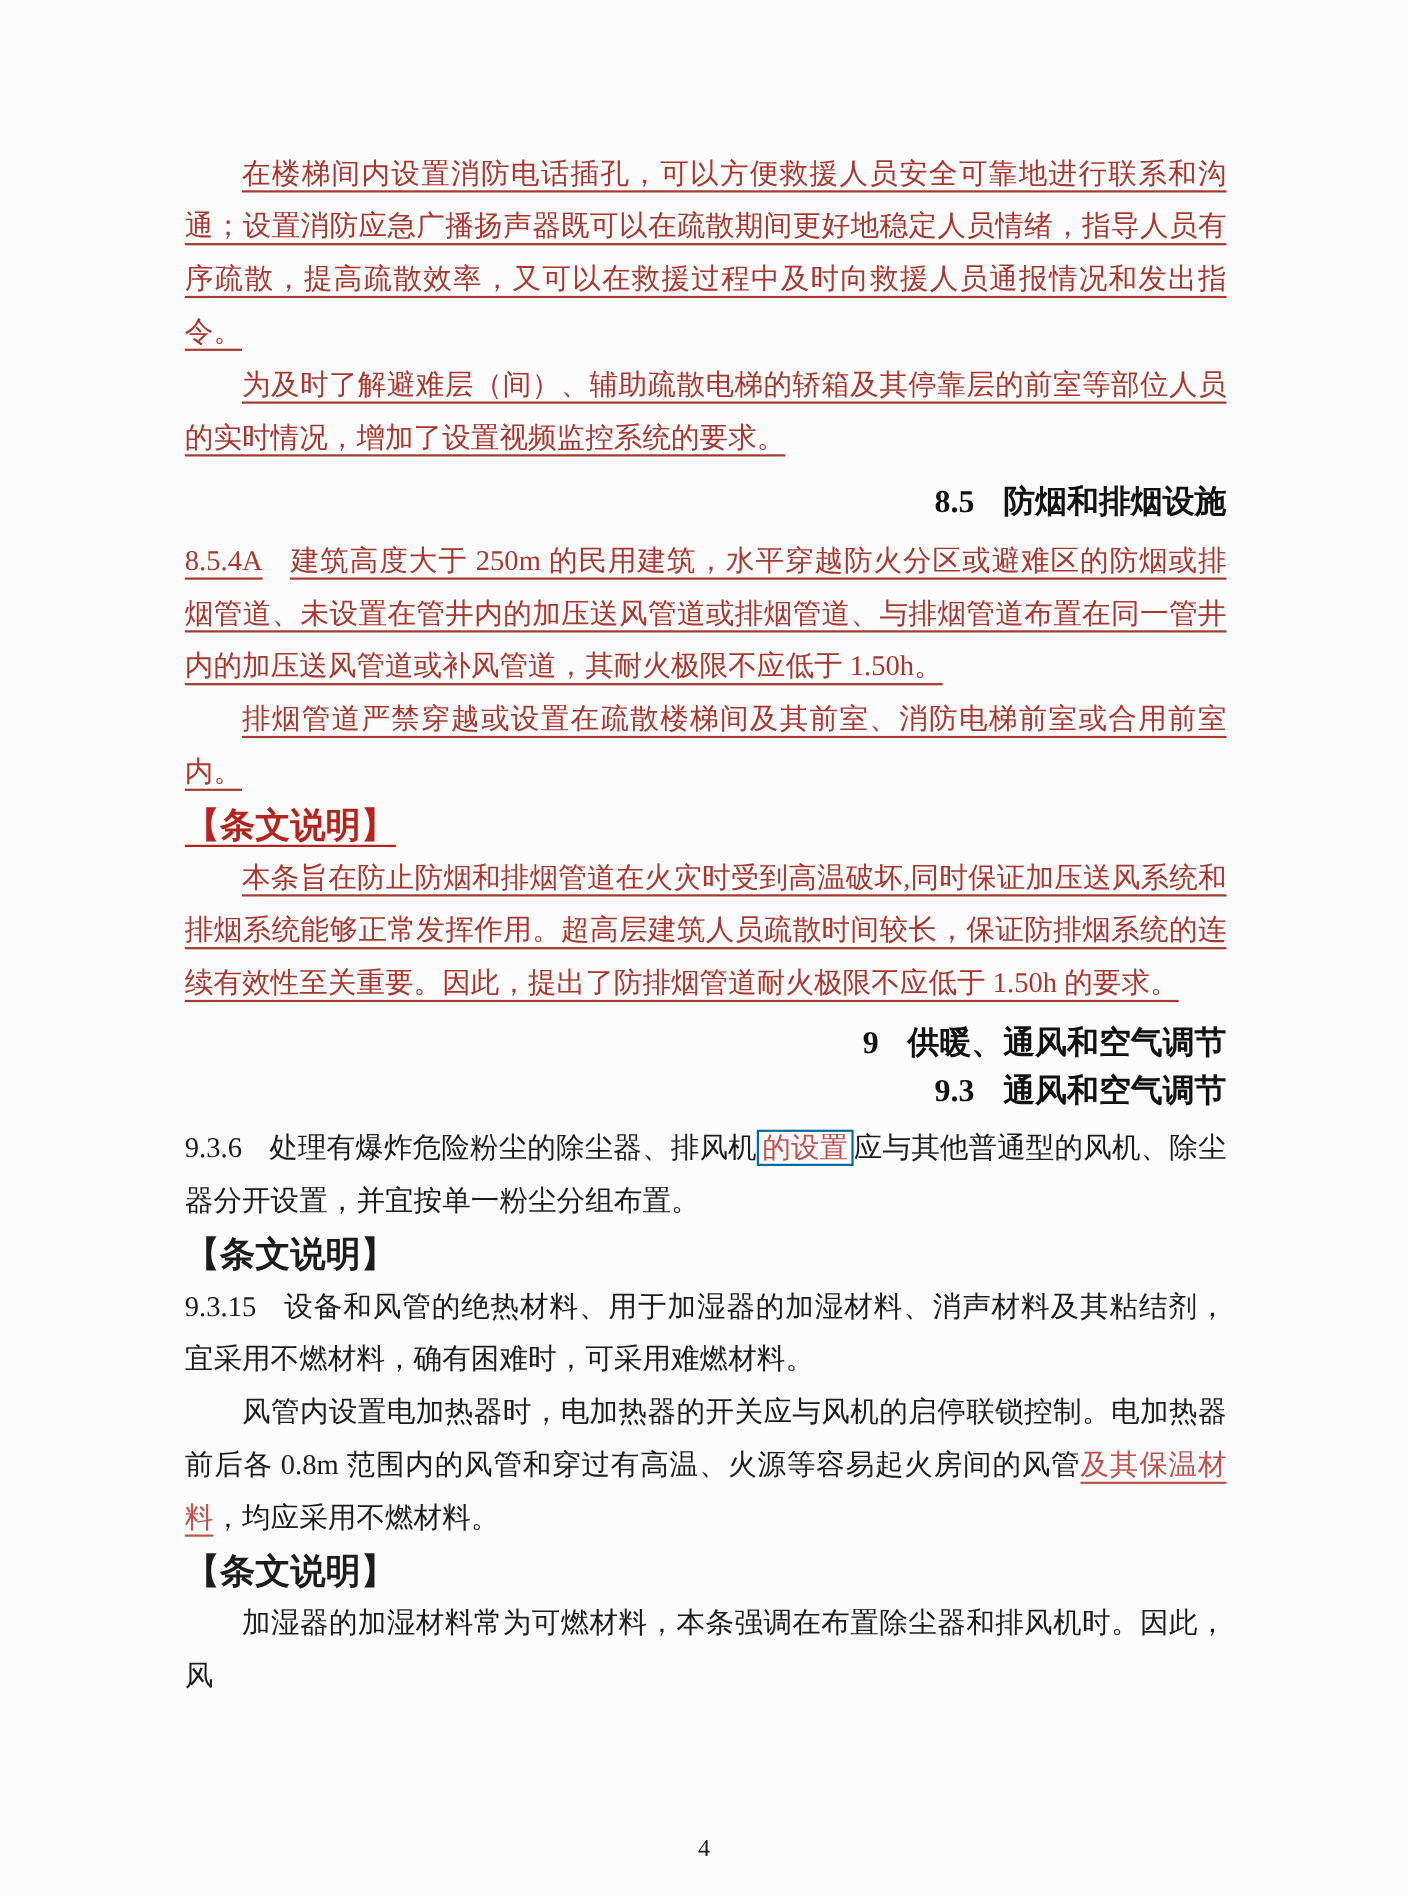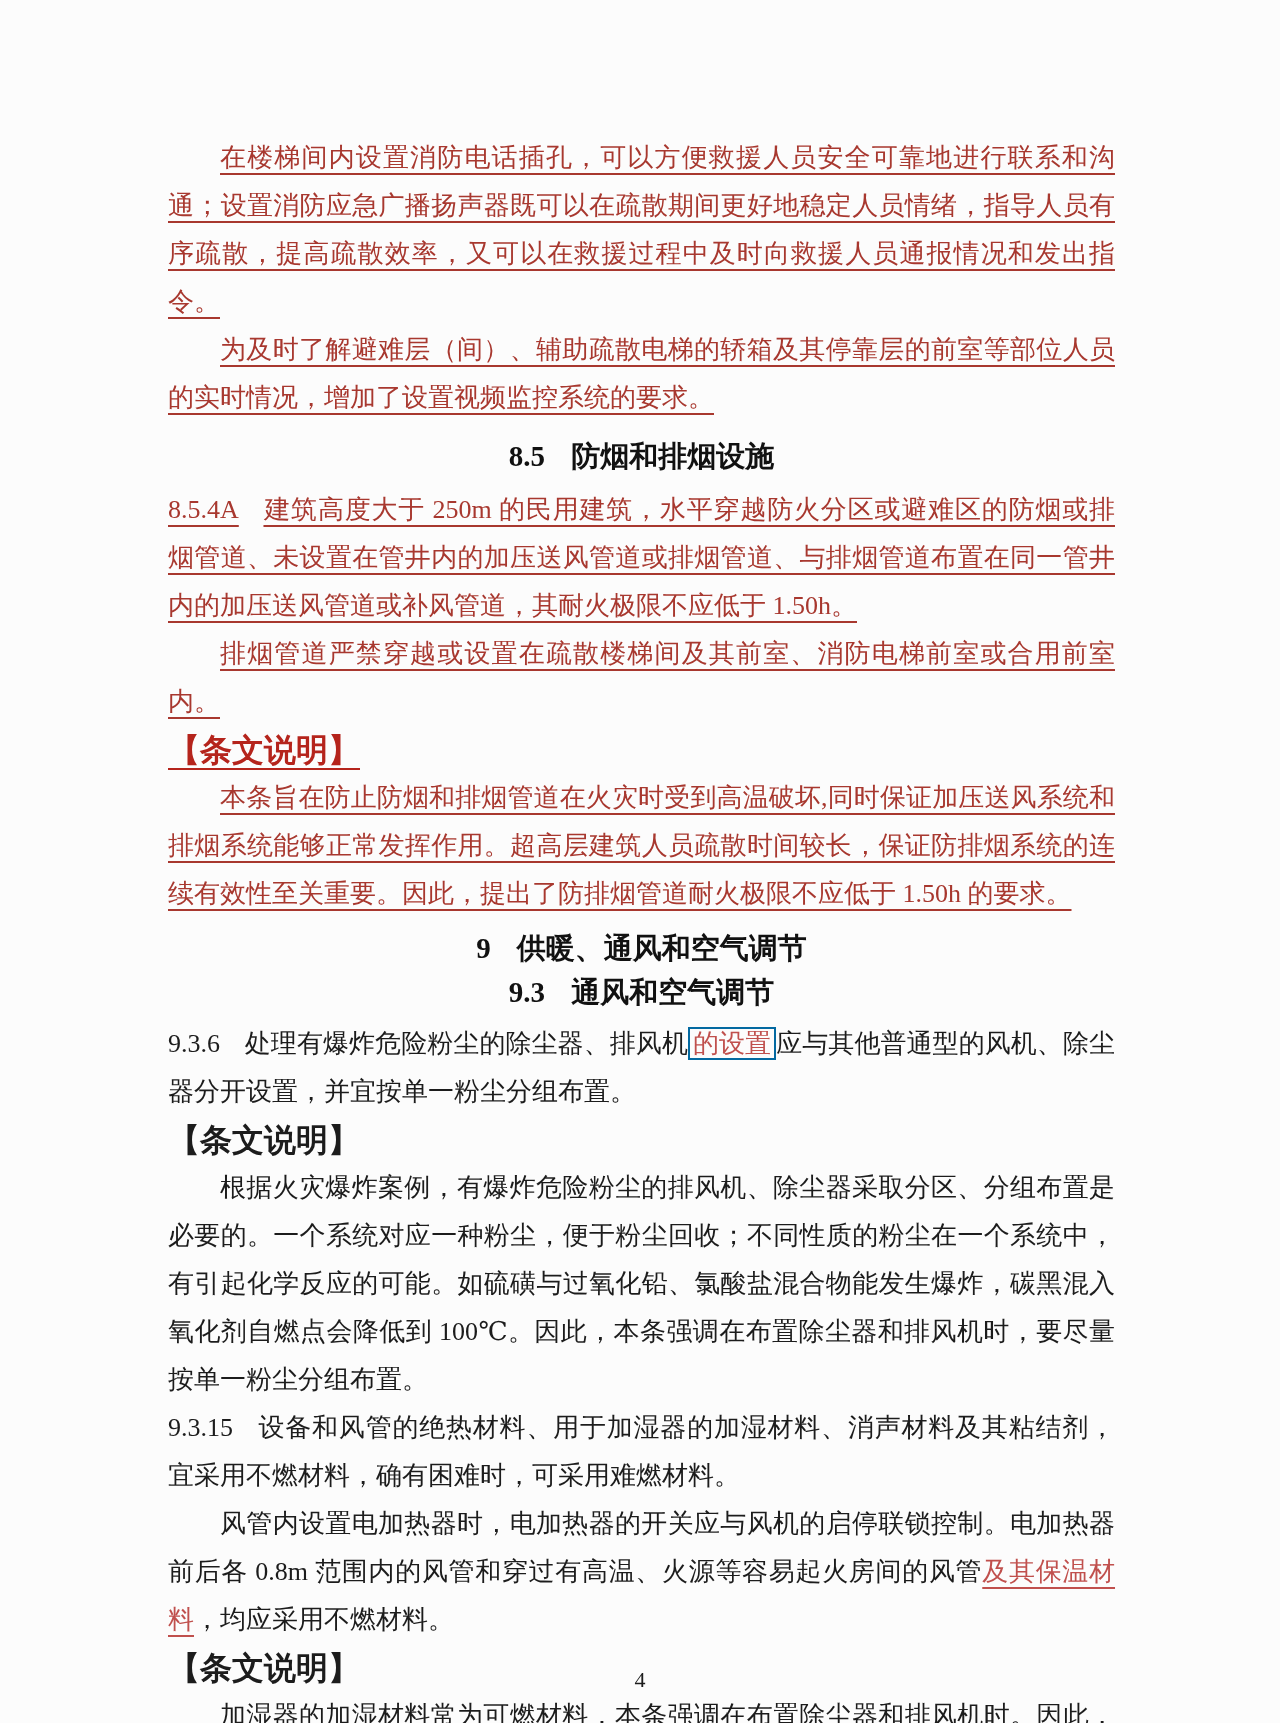--- a/index.html
+++ b/index.html
@@ -50,21 +50,21 @@
     line-height: 48px;
     font-weight: bold;
     font-family: "Liberation Sans", "DejaVu Sans", sans-serif;
   }
   .note-label.red-label { color: #b5241c; }
   .note-label.red-label .ul { text-decoration-color: #b5241c; }
   .heading {
     margin: 14px 0 10px;
     font-size: 29px;
     line-height: 40px;
-    text-align: center;
+    text-align: right;
     font-weight: bold;
     font-family: "Liberation Sans", "DejaVu Sans", sans-serif;
     color: #111;
   }
   .heading.tight-top { margin: 10px 0 2px; }
   .heading.tight { margin: 4px 0 8px; }
   .h-num {
     font-family: "Liberation Serif", "DejaVu Serif", serif;
     margin-right: 0.9em;
   }
@@ -99,21 +99,20 @@
   <p class="para red indent"><span class="ul">本条旨在防止防烟和排烟管道在火灾时受到高温破坏,同时保证加压送风系统和排烟系统能够正常发挥作用。超高层建筑人员疏散时间较长，保证防排烟系统的连续有效性至关重要。因此，提出了防排烟管道耐火极限不应低于 1.50h 的要求。</span></p>
 
   <h2 class="heading tight-top"><span class="h-num">9</span><span>供暖、通风和空气调节</span></h2>
 
   <h2 class="heading tight"><span class="h-num">9.3</span><span>通风和空气调节</span></h2>
 
   <p class="para"><span class="clause-num">9.3.6</span><span>处理有爆炸危险粉尘的除尘器、排风机</span><span class="ins-box">的设置</span><span>应与其他普通型的风机、除尘器分开设置，并宜按单一粉尘分组布置。</span></p>
 
   <p class="note-label"><span>【条文说明】</span></p>
 
-  <p class="para indent"><span>根据火灾爆炸案例，有爆炸危险粉尘的排风机、除尘器采取分区、分组布置是必要的。一个系统对应一种粉尘，便于粉尘回收；不同性质的粉尘在一个系统中，有引起化学反应的可能。如硫磺与过氧化铅、氯酸盐混合物能发生爆炸，碳黑混入氧化剂自燃点会降低到 100℃。因此，本条强调在布置除尘器和排风机时，要尽量按单一粉尘分组布置。</span></p>
 
   <p class="para"><span class="clause-num">9.3.15</span><span>设备和风管的绝热材料、用于加湿器的加湿材料、消声材料及其粘结剂，宜采用不燃材料，确有困难时，可采用难燃材料。</span></p>
 
   <p class="para indent"><span>风管内设置电加热器时，电加热器的开关应与风机的启停联锁控制。电加热器前后各 0.8m 范围内的风管和穿过有高温、火源等容易起火房间的风管</span><span class="ins-red">及其保温材料</span><span>，均应采用不燃材料。</span></p>
 
   <p class="note-label"><span>【条文说明】</span></p>
 
   <p class="para indent"><span>加湿器的加湿材料常为可燃材料，本条强调在布置除尘器和排风机时。因此，风</span></p>
 
 </div>

